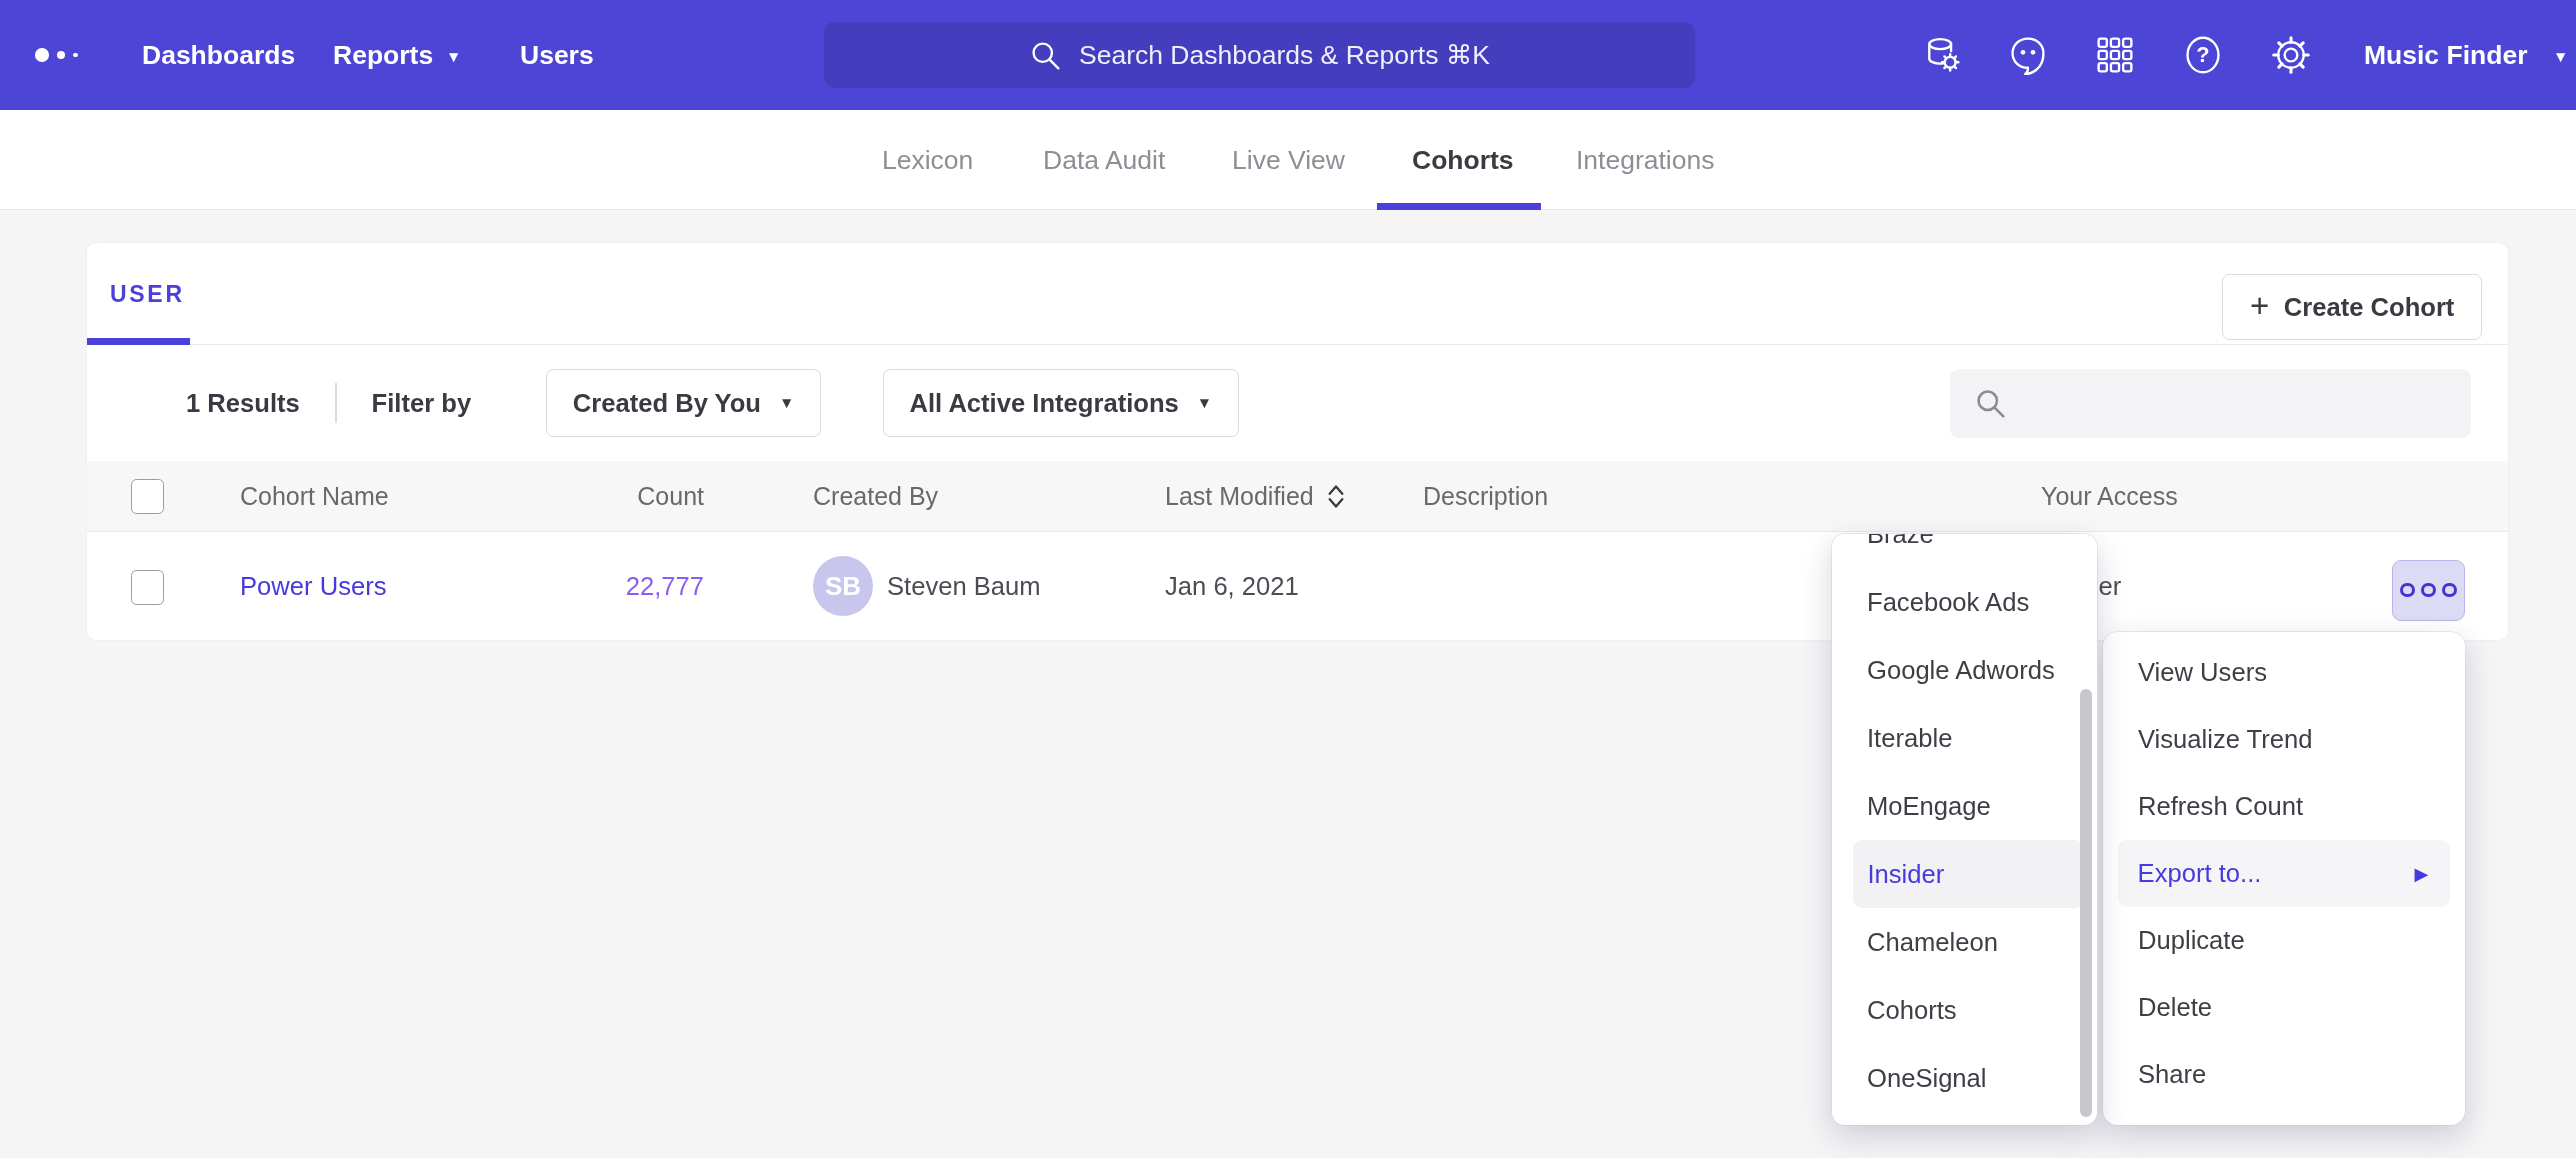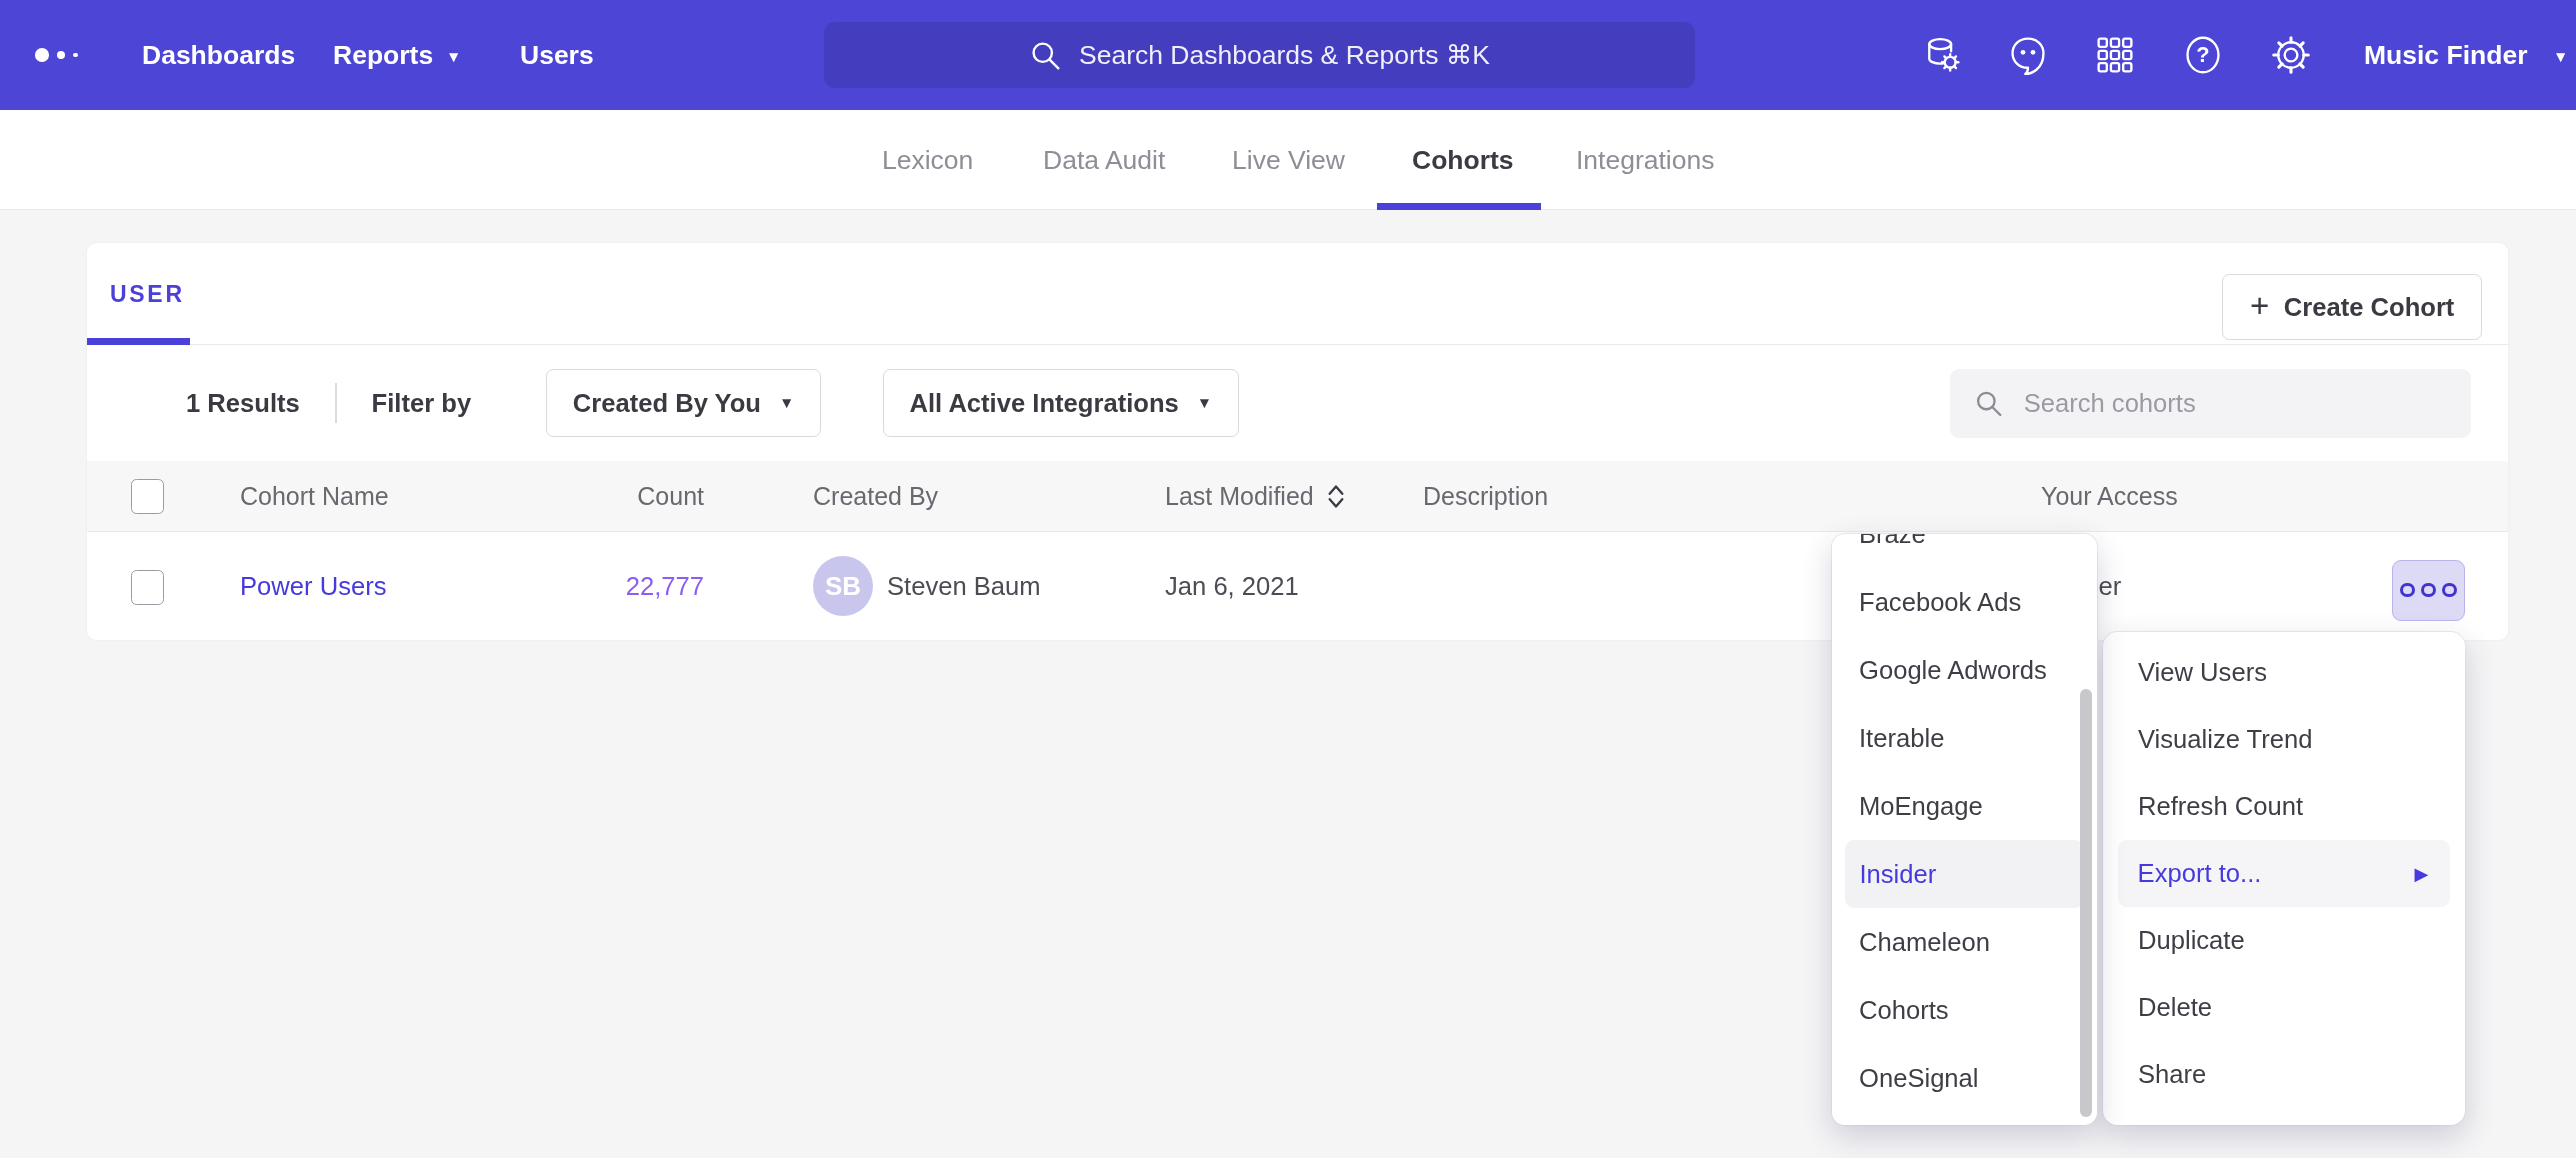--- a/index.html
+++ b/index.html
@@ -68,21 +68,21 @@
   .row-count { color:#8b5cf6; }
   .avatar { position:absolute; left:726px; top:23px; width:60px; height:60px; border-radius:50%; background:#c9c6ee; color:#fff;
     display:flex; align-items:center; justify-content:center; font-size:26px; font-weight:700; line-height:1; }
   .created-name { left:800px; }
   .row-access { left:1959px; }
   .more-btn { position:absolute; left:2305px; top:26.5px; width:73px; height:61px; background:#dcdaf5; border:1.8px solid #b9b5ea; border-radius:9px;
     display:flex; align-items:center; justify-content:center; gap:6.4px; cursor:pointer; }
   .more-btn .ring { width:14.6px; height:14.6px; border:3.7px solid #4334cf; border-radius:50%; }
   
   .menu { background:#fff; border-radius:12.8px; box-shadow:0 11px 31px rgba(40,40,90,0.20), 0 0 0 0.9px #ececf2; position:absolute; }
-  .int-menu { left:1832px; top:534px; width:265px; height:591px; overflow:hidden; z-index:30; }
+  .int-menu { left:1832px; top:534px; width:265px; height:591px; overflow:hidden; z-index:30;padding-left:8px; }
   .int-menu .mi { height:68px; display:flex; align-items:center; padding-left:27px; font-size:25.6px; color:#3e3e46; cursor:pointer; white-space:nowrap; }
   .int-menu .mi.clipped { margin-top:-34px; }
   .int-menu .mi.hl { margin:0 12.8px; padding-left:14.6px; border-radius:9px; background:#f2f2f4; color:#4639de; }
   .int-scrollbar { position:absolute; right:4.6px; top:155px; width:12.8px; height:428px; background:#c7c7cc; border-radius:6.4px; cursor:pointer; }
   .ctx-menu { left:2103px; top:632px; width:362px; height:493px; padding-top:7.3px; z-index:25; border-radius:14.6px; }
   .ctx-menu .mi { height:67px; display:flex; align-items:center; padding-left:35px; font-size:25.6px; color:#3e3e46; cursor:pointer; white-space:nowrap; }
   .ctx-menu .mi.hl { margin:0 14.6px; padding-left:20px; padding-right:22px; border-radius:9px; background:#f5f5f7; color:#4639de; justify-content:space-between; }
   .submenu-arrow { font-size:18px; color:#4639de; }
 </style>
 </head>
@@ -192,21 +192,20 @@
     <div class="filter-btn">
       <span>All Active Integrations</span>
       <span class="caret">▼</span>
     </div>
     <div class="filter-spacer"></div>
     <div class="cohort-search">
       <svg width="33" height="33" viewBox="0 0 36 36">
         <circle cx="15" cy="15" r="10" fill="none" stroke="#8b8b94" stroke-width="2.8"></circle>
         <line x1="22.5" y1="22.5" x2="32" y2="32" stroke="#8b8b94" stroke-width="2.8" stroke-linecap="round"></line>
       </svg>
-      <input type="text" placeholder="Search cohorts" style="">
     </div>
   </div>
 
   <div class="thead">
     <div class="checkbox" style="top:18px;"></div>
     <div class="cell col-name">Cohort Name</div>
     <div class="cell col-count">Count</div>
     <div class="cell col-created">Created By</div>
     <div class="cell col-modified" style="height:71px;">
       <span>Last Modified</span>

